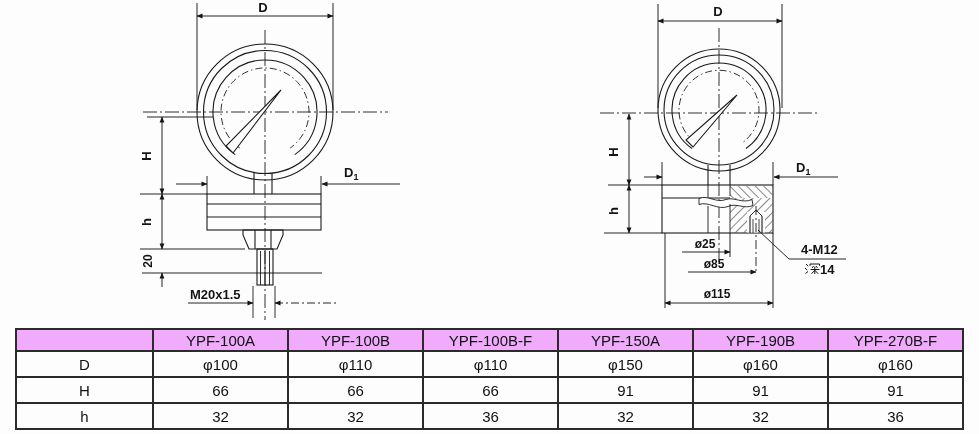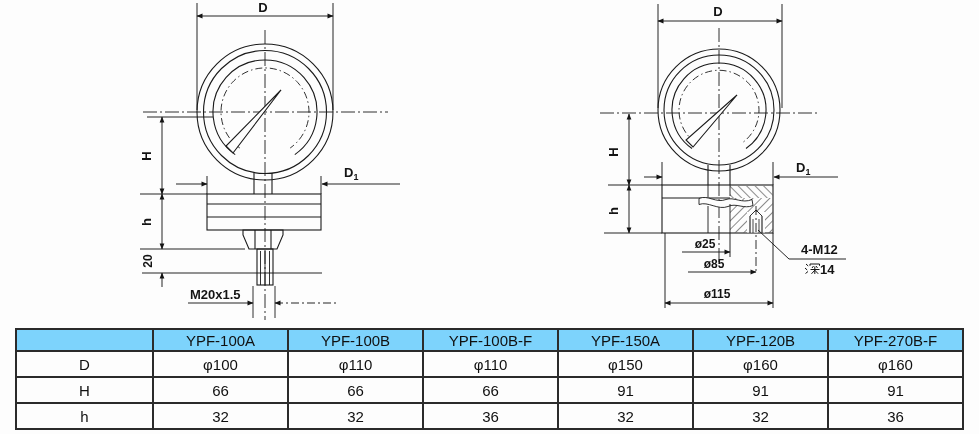--- a/index.html
+++ b/index.html
@@ -7,21 +7,21 @@
          font-family:"Liberation Sans",sans-serif;}
   #drawings{position:absolute;left:0;top:0;}
   svg text{font-family:"Liberation Sans",sans-serif;fill:#141414;font-weight:600;}
   .dimtxt{font-size:13px;}
   .dimtxt-sm{font-size:12px;}
   .subtxt{font-size:9px;}
   
   #spec{position:absolute;left:15px;top:328px;width:947px;border-collapse:collapse;
         table-layout:fixed;text-align:center;color:#101010;font-size:15px;}
   #spec th,#spec td{border:2px solid #2b2b2b;padding:0;font-weight:400;overflow:hidden;}
-  #spec thead th{background:#7dd3fc;height:20px;}
+  #spec thead th{background:#f0abfc;height:20px;}
   #spec tbody td{height:24px;background:#fdfdfd;}
 </style>
 </head>
 <body>
 
 <div id="stage">
 
   <svg id="drawings" width="979" height="326" viewBox="0 0 979 326">
     <defs>
       <marker id="ar" viewBox="0 0 10 10" refX="9.2" refY="5" markerUnits="userSpaceOnUse" markerWidth="11" markerHeight="6" orient="auto-start-reverse">
@@ -205,21 +205,21 @@
         <col style="width:135px">
         <col style="width:135px">
     </colgroup>
     <thead>
       <tr>
         <th></th>
         <th>YPF-100A</th>
         <th>YPF-100B</th>
         <th>YPF-100B-F</th>
         <th>YPF-150A</th>
-        <th>YPF-120B</th>
+        <th>YPF-190B</th>
         <th>YPF-270B-F</th>
       </tr>
     </thead>
     <tbody>
       <tr>
         <td>D</td>
         <td>φ100</td>
         <td>φ110</td>
         <td>φ110</td>
         <td>φ150</td>

